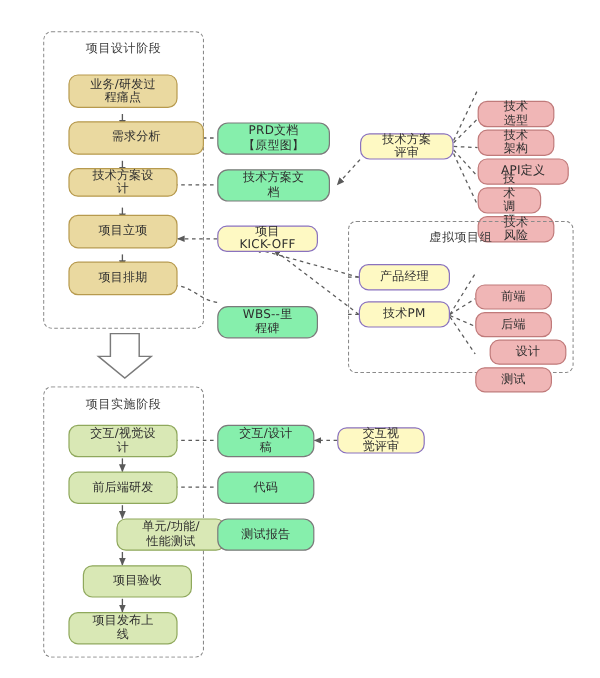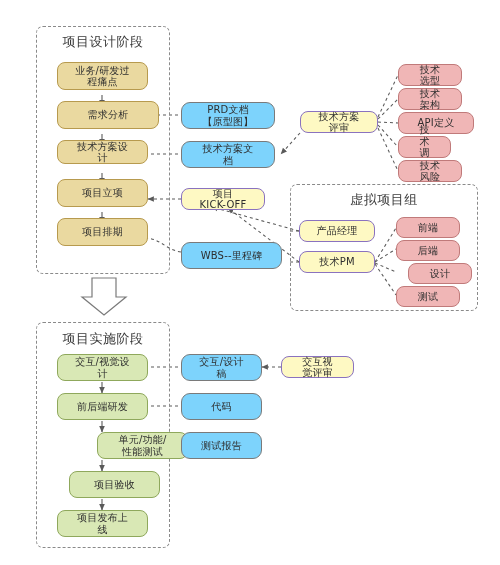--- a/index.html
+++ b/index.html
@@ -27,21 +27,21 @@
     position: absolute;
     border: 1.3px dashed #8a8a8a;
     border-radius: 7px;
     box-sizing: border-box;
     background: transparent;
   }
   .group-title {
     position: absolute;
     width: 100%;
     text-align: center;
-    font-size: 13px;
+    font-size: 10px;
     color: #3b3b3b;
     letter-spacing: 0.5px;
   }
   .node {
     position: absolute;
     box-sizing: border-box;
     border-radius: 8px;
     display: flex;
     align-items: center;
     justify-content: center;
@@ -60,23 +60,24 @@
     background: #d9e8b5;
     border: 1.1px solid #8fa85c;
   }
   .n-purple {
     background: #fef9c3;
     border: 1.1px solid #8a72bf;
   }
   .n-pink {
     background: #f0b6b6;
     border: 1.1px solid #c07a7a;
+    margin-top: 20px;
   }
   .n-white {
-    background: #7dd3fc;
+    background: #86efac;
     border: 1.1px solid #7a7a7a;
     border-radius: 9px;
   }
   .big-arrow {
     position: absolute;
     fill: #ffffff;
     stroke: #7a7a7a;
     stroke-width: 1.2;
   }
 </style>
@@ -143,21 +144,21 @@
 
     <path class="big-arrow" d="M92 278 L116 278 L116 297 L126 297 L104 315 L82 297 L92 297 Z"></path>
   </svg>
 
   <div class="group" style="left:36px; top:26px; width:134px; height:248px;"></div>
   <div class="group-title" style="left:36px; top:33px; width:134px;">项目设计阶段</div>
 
   <div class="node n-gold" style="left:57px; top:62px; width:91px; height:28px;">
     <span>业务/研发过程痛点</span>
   </div>
-  <div class="node n-gold" style="left:57px; top:101px; width:102px; height:28px;">
+  <div class="node n-gold" style="left:57px; top:101px; width:113px; height:28px;">
     <span>需求分析</span>
   </div>
   <div class="node n-gold" style="left:57px; top:140px; width:91px; height:24px;">
     <span>技术方案设计</span>
   </div>
   <div class="node n-gold" style="left:57px; top:179px; width:91px; height:28px;">
     <span>项目立项</span>
   </div>
   <div class="node n-gold" style="left:57px; top:218px; width:91px; height:28px;">
     <span>项目排期</span>
@@ -165,21 +166,21 @@
 
   <div class="node n-white" style="left:181px; top:102px; width:94px; height:27px;">
     <span>PRD文档 【原型图】</span>
   </div>
   <div class="node n-white" style="left:181px; top:141px; width:94px; height:27px;">
     <span>技术方案文档</span>
   </div>
   <div class="node n-purple" style="left:181px; top:188px; width:84px; height:22px;">
     <span>项目 KICK-OFF</span>
   </div>
-  <div class="node n-white" style="left:181px; top:242px; width:101px; height:27px;">
+  <div class="node n-white" style="left:181px; top:255px; width:84px; height:27px;">
     <span>WBS--里程碑</span>
   </div>
 
   <div class="node n-purple" style="left:300px; top:111px; width:78px; height:22px;">
     <span>技术方案评审</span>
   </div>
 
   <div class="node n-pink" style="left:398px; top:64px; width:64px; height:22px;">
     <span>技术选型</span>
   </div>

